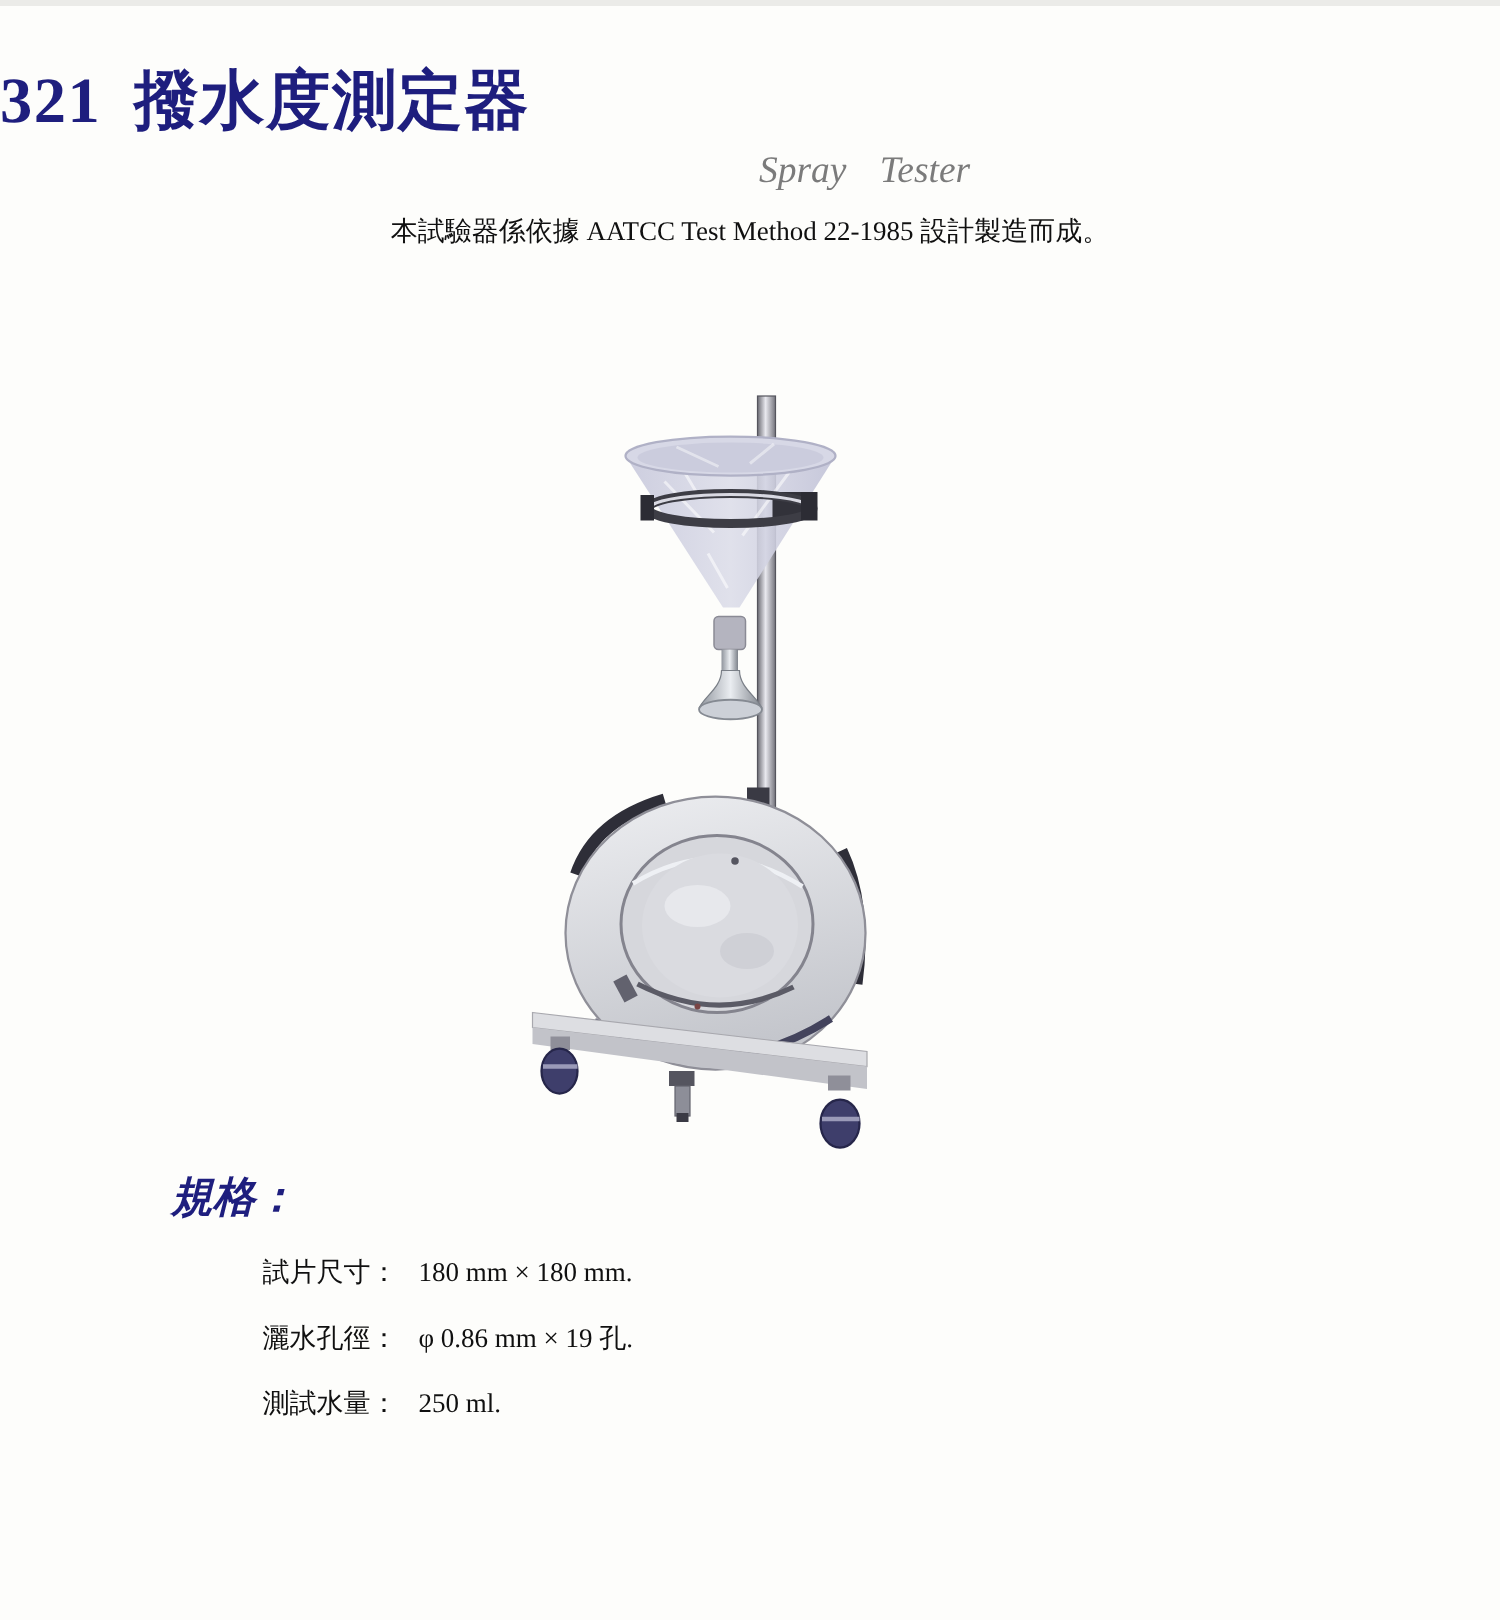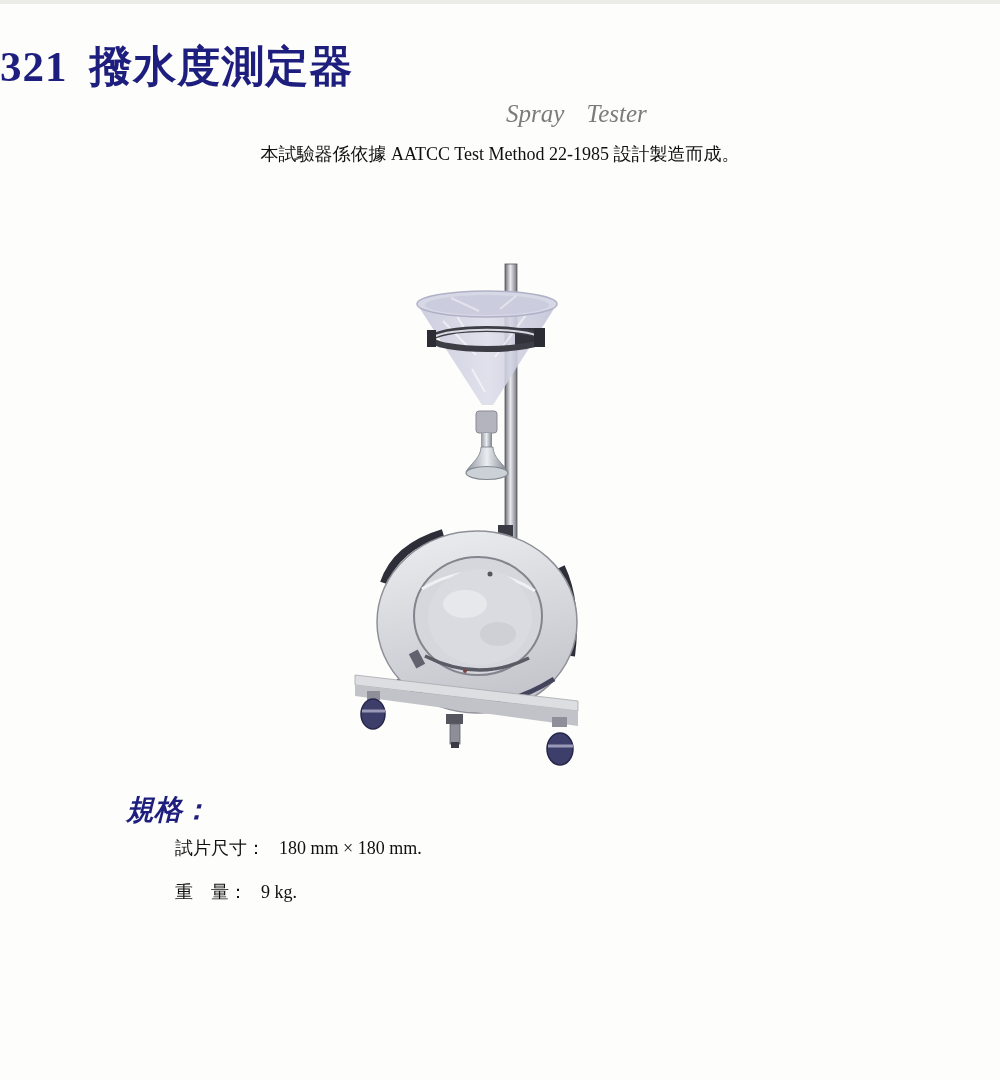--- a/index.html
+++ b/index.html
@@ -33,21 +33,21 @@
     margin:0;
   }
   .figure {
     position:absolute; left:330px; top:255px;
     width:360px; height:520px;
   }
   .specs-heading {
     position:absolute; left:114px; top:775px;
     font-size:28px; font-weight:bold; font-style:italic;
     color:#1e1e7e;
-    margin:12px;
+    margin:0;
   }
   .spec-list {
     position:absolute; left:175px; top:823px;
     font-size:18px; color:#101010;
   }
   .spec-row { height:43.5px; line-height:43.5px; white-space:nowrap; }
   .spec-value { padding-left:14px; }
 </style>
 </head>
 <body>
@@ -146,17 +146,20 @@
     </g>
   </svg>
 
   <h2 class="specs-heading">規格：</h2>
 
   <div class="spec-list">
     <div class="spec-row">
       <span class="spec-label">試片尺寸：</span><span class="spec-value">180 mm × 180 mm.</span>
     </div>
     <div class="spec-row">
-      <span class="spec-label">重　量：</span><span class="spec-value">9 kg.</span>
+      <span class="spec-label">灑水孔徑：</span><span class="spec-value">φ 0.86 mm × 19 孔.</span>
+    </div>
+    <div class="spec-row">
+      <span class="spec-label">測試水量：</span><span class="spec-value">250 ml.</span>
     </div>
   </div>
 
 </div>
 
 </body></html>

